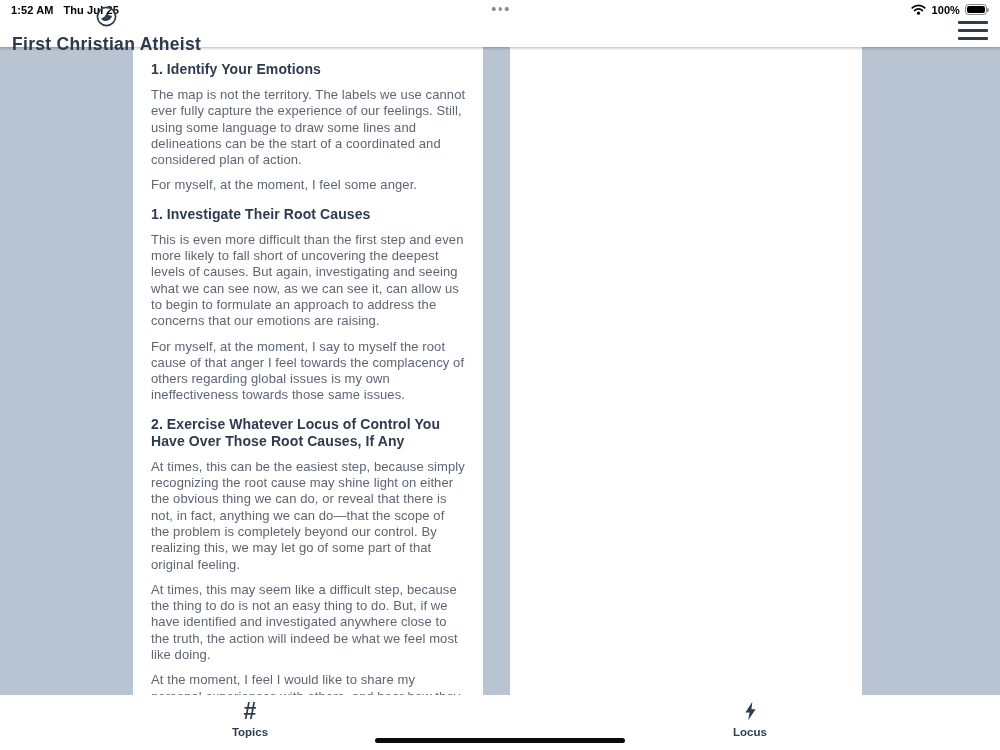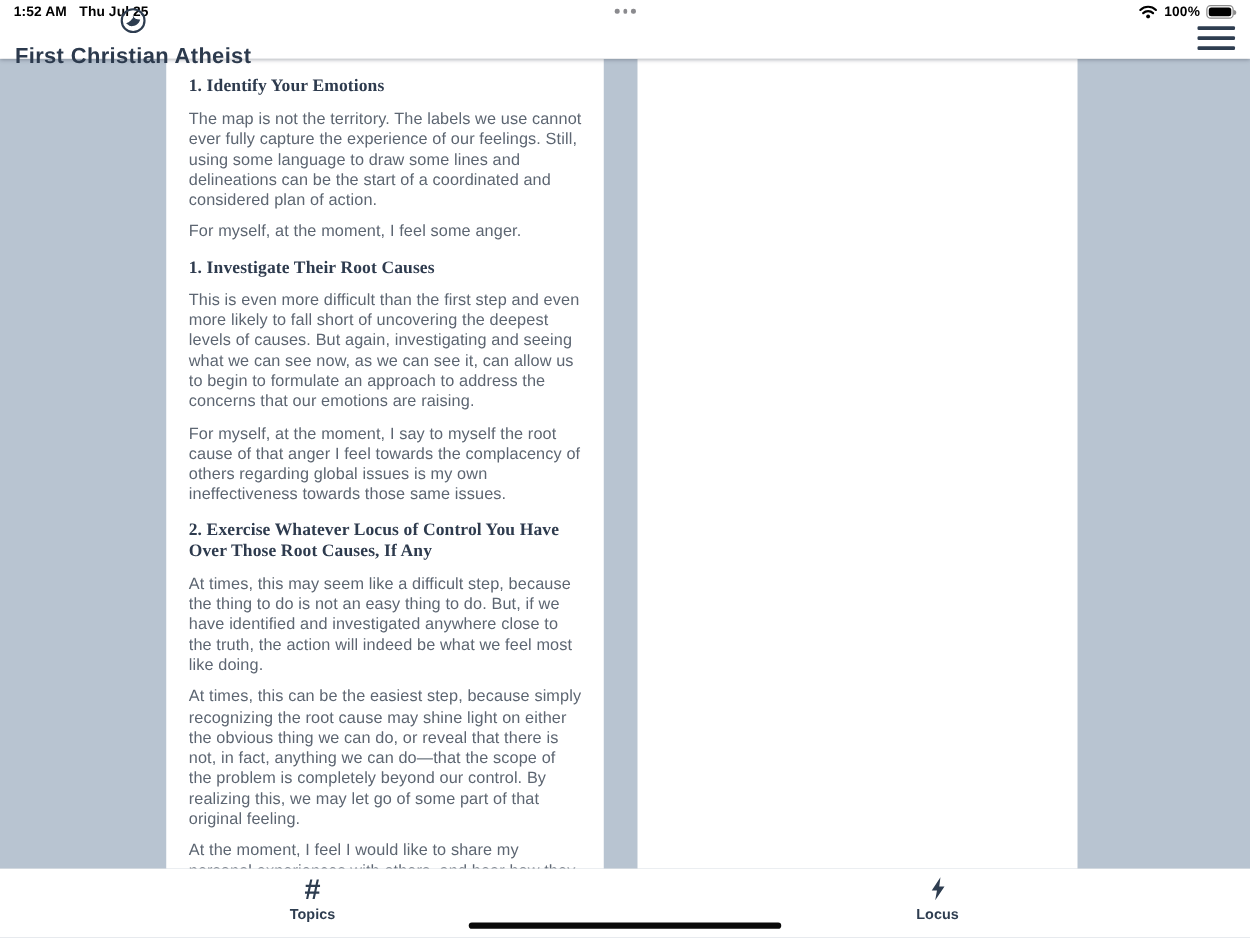--- a/index.html
+++ b/index.html
@@ -7,21 +7,21 @@
   body {
     font-family: "Liberation Sans", sans-serif;
     background: #ffffff;
   }
   .screen {
     position: relative;
     width: 1000px;
     height: 750px;
     display: flex;
     flex-direction: column;
-    background: #e5e5e5;
+    background: #14b8a6;
   }
 
   
   .top-chrome {
     position: relative;
     z-index: 5;
     background: #ffffff;
     box-shadow: 0 1px 3px rgba(40,50,65,0.35);
   }
   .status-bar {
@@ -113,21 +113,20 @@
   }
   .empty-column { width: 352px; }
 
   .article-column h3 {
     font-size: 14px;
     font-weight: 700;
     color: #2e3b4e;
     line-height: 17px;
     margin: 12px 0 8px 0;
     letter-spacing: 0.1px;
-    font-family: Liberation Serif, serif;
   }
   .article-column section:first-child h3 { margin-top: 0; }
   .article-column p {
     font-size: 13px;
     color: #5d6672;
     line-height: 16.3px;
     margin: 9px 0;
     letter-spacing: 0.1px;
   }
 
@@ -236,22 +235,22 @@
           <p>The map is not the territory. The labels we use cannot ever fully capture the experience of our feelings. Still, using some language to draw some lines and delineations can be the start of a coordinated and considered plan of action.</p>
           <p>For myself, at the moment, I feel some anger.</p>
         </section>
         <section>
           <h3>1. Investigate Their Root Causes</h3>
           <p>This is even more difficult than the first step and even more likely to fall short of uncovering the deepest levels of causes. But again, investigating and seeing what we can see now, as we can see it, can allow us to begin to formulate an approach to address the concerns that our emotions are raising.</p>
           <p>For myself, at the moment, I say to myself the root cause of that anger I feel towards the complacency of others regarding global issues is my own ineffectiveness towards those same issues.</p>
         </section>
         <section>
           <h3>2. Exercise Whatever Locus of Control You Have Over Those Root Causes, If Any</h3>
+          <p>At times, this can be the easiest step, because simply recognizing the root cause may shine light on either the obvious thing we can do, or reveal that there is not, in fact, anything we can do—that the scope of the problem is completely beyond our control. By realizing this, we may let go of some part of that original feeling.</p>
           <p>At times, this may seem like a difficult step, because the thing to do is not an easy thing to do. But, if we have identified and investigated anywhere close to the truth, the action will indeed be what we feel most like doing.</p>
-          <p>At times, this can be the easiest step, because simply recognizing the root cause may shine light on either the obvious thing we can do, or reveal that there is not, in fact, anything we can do—that the scope of the problem is completely beyond our control. By realizing this, we may let go of some part of that original feeling.</p>
           <p>At the moment, I feel I would like to share my personal experiences with others, and hear how they feel, in the interest of getting that fire I feel spread out beyond myself, to have an impact that</p>
         </section>
       </article>
       <div class="column empty-column"></div>
     </div>
   </main>
 
   <nav class="tab-bar">
     <div class="tab">
       <span class="icon-wrap">

